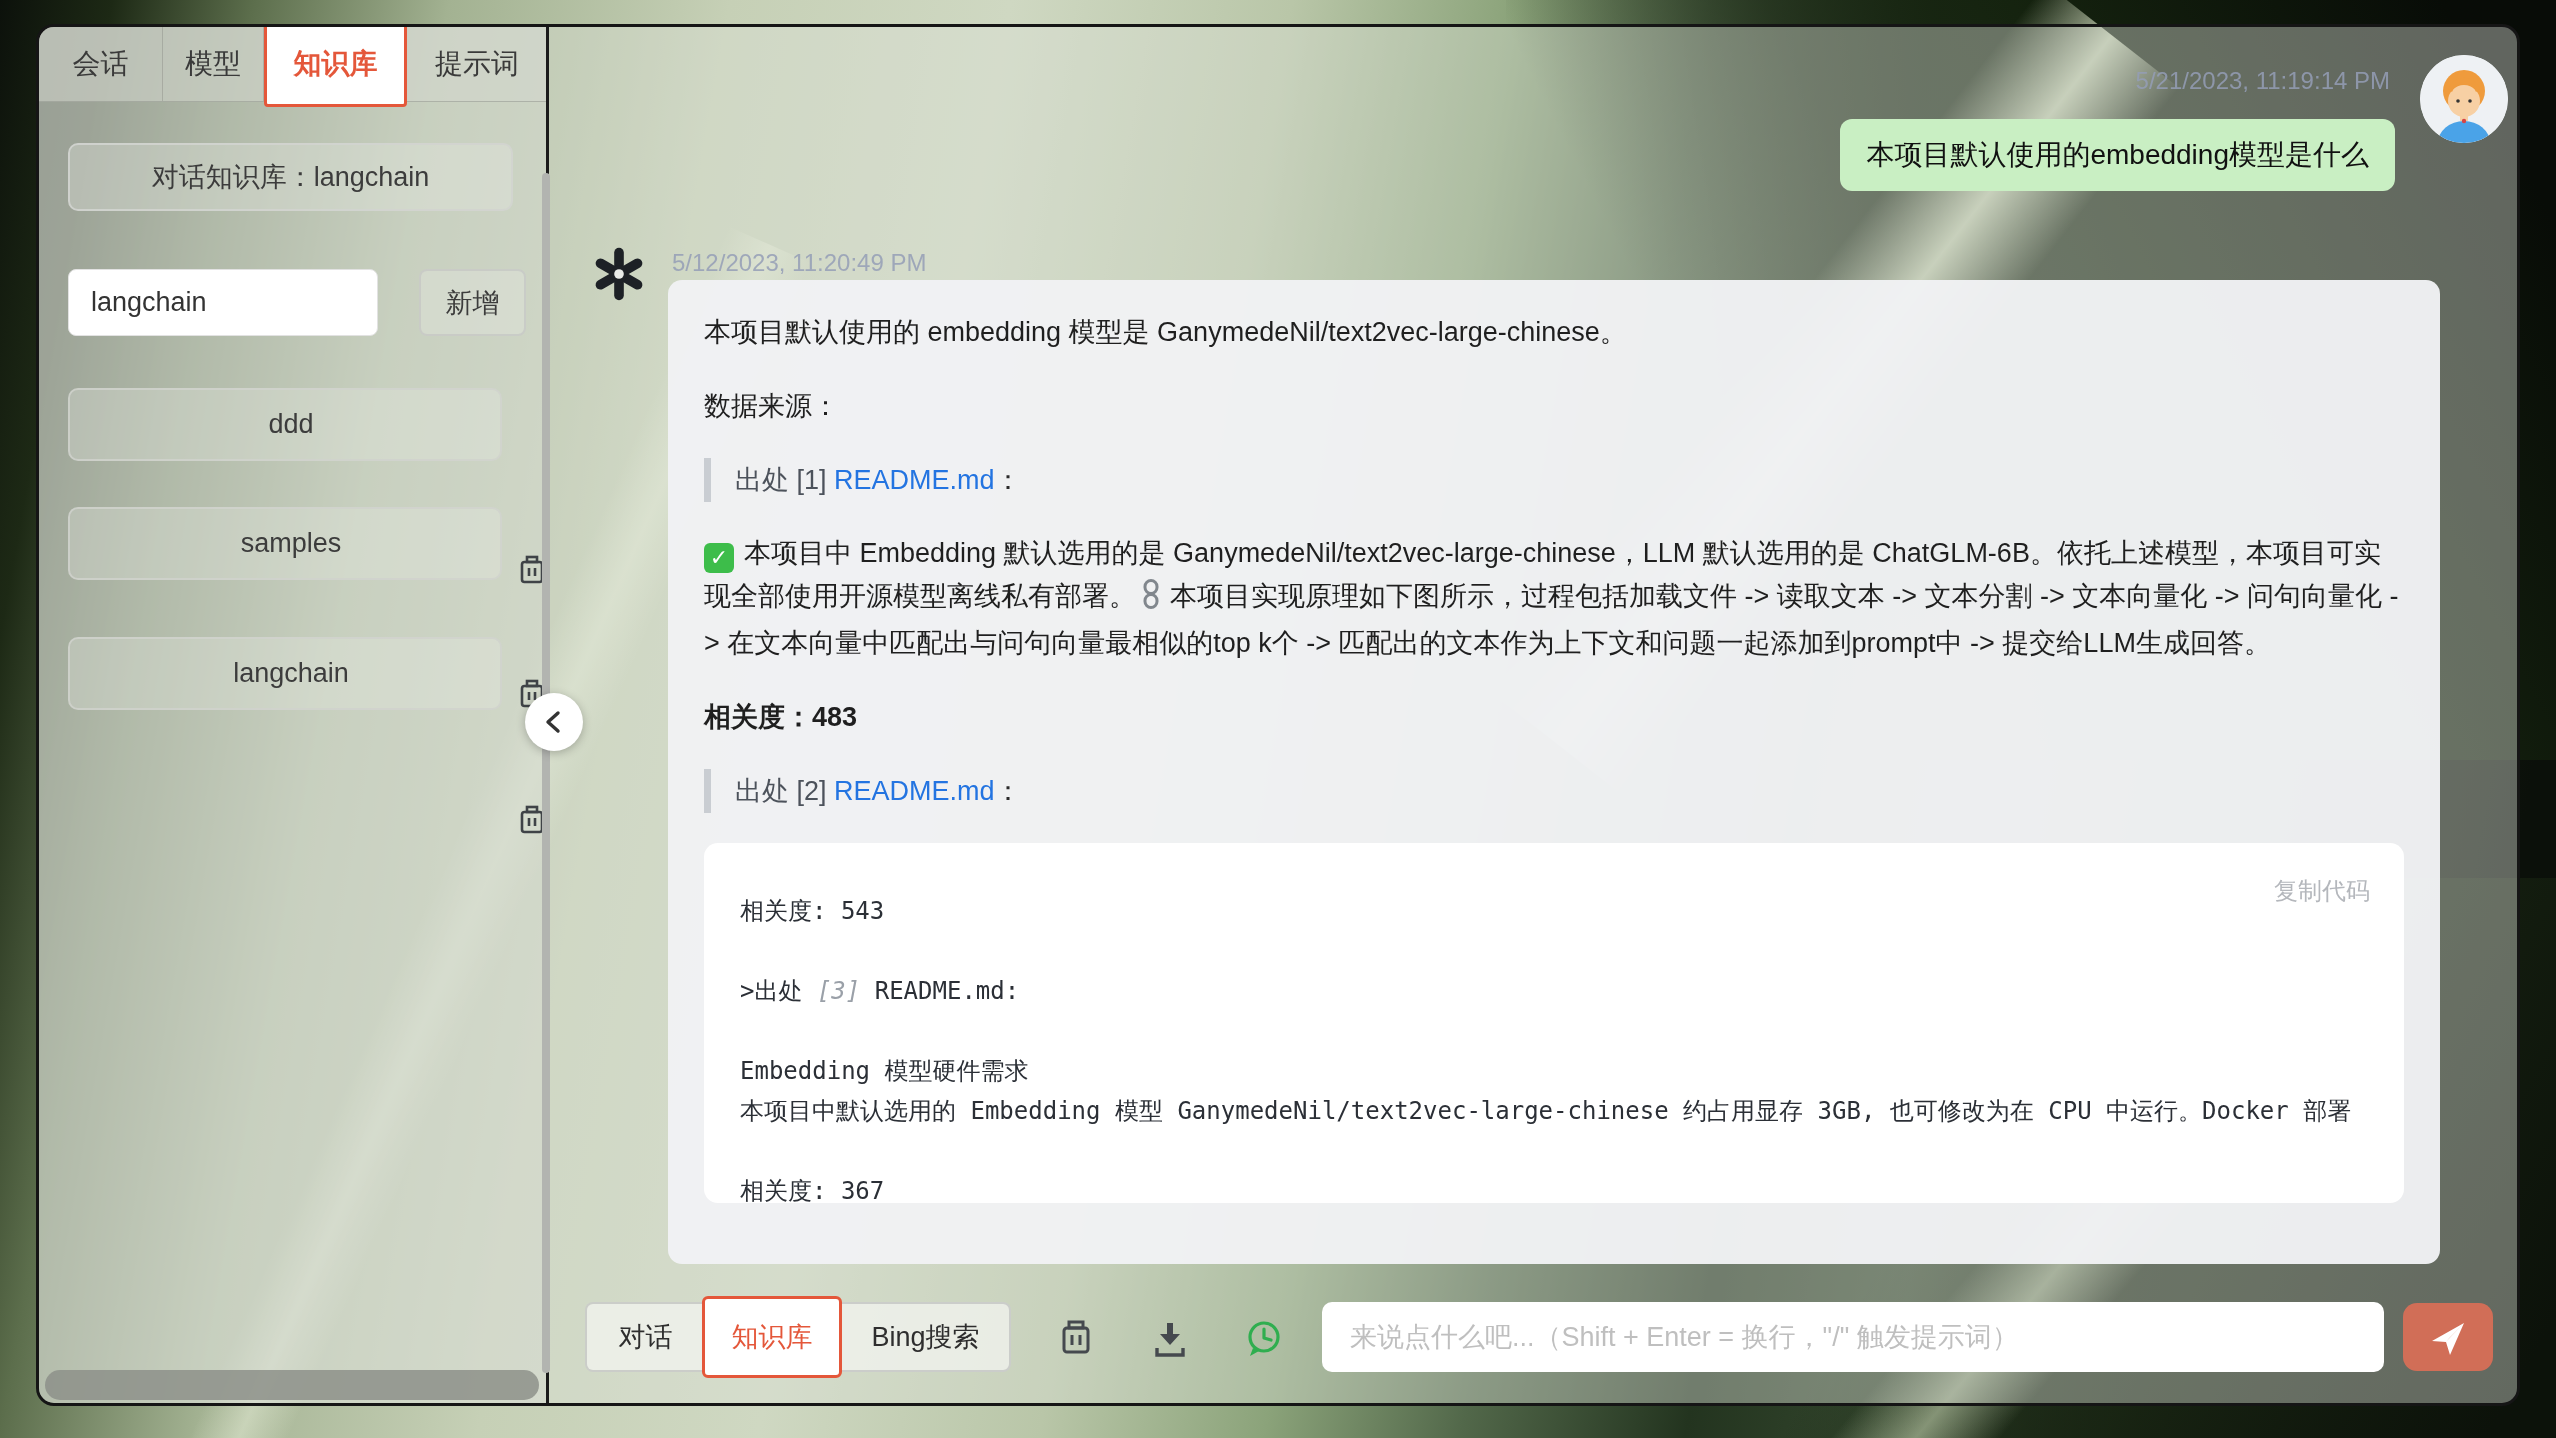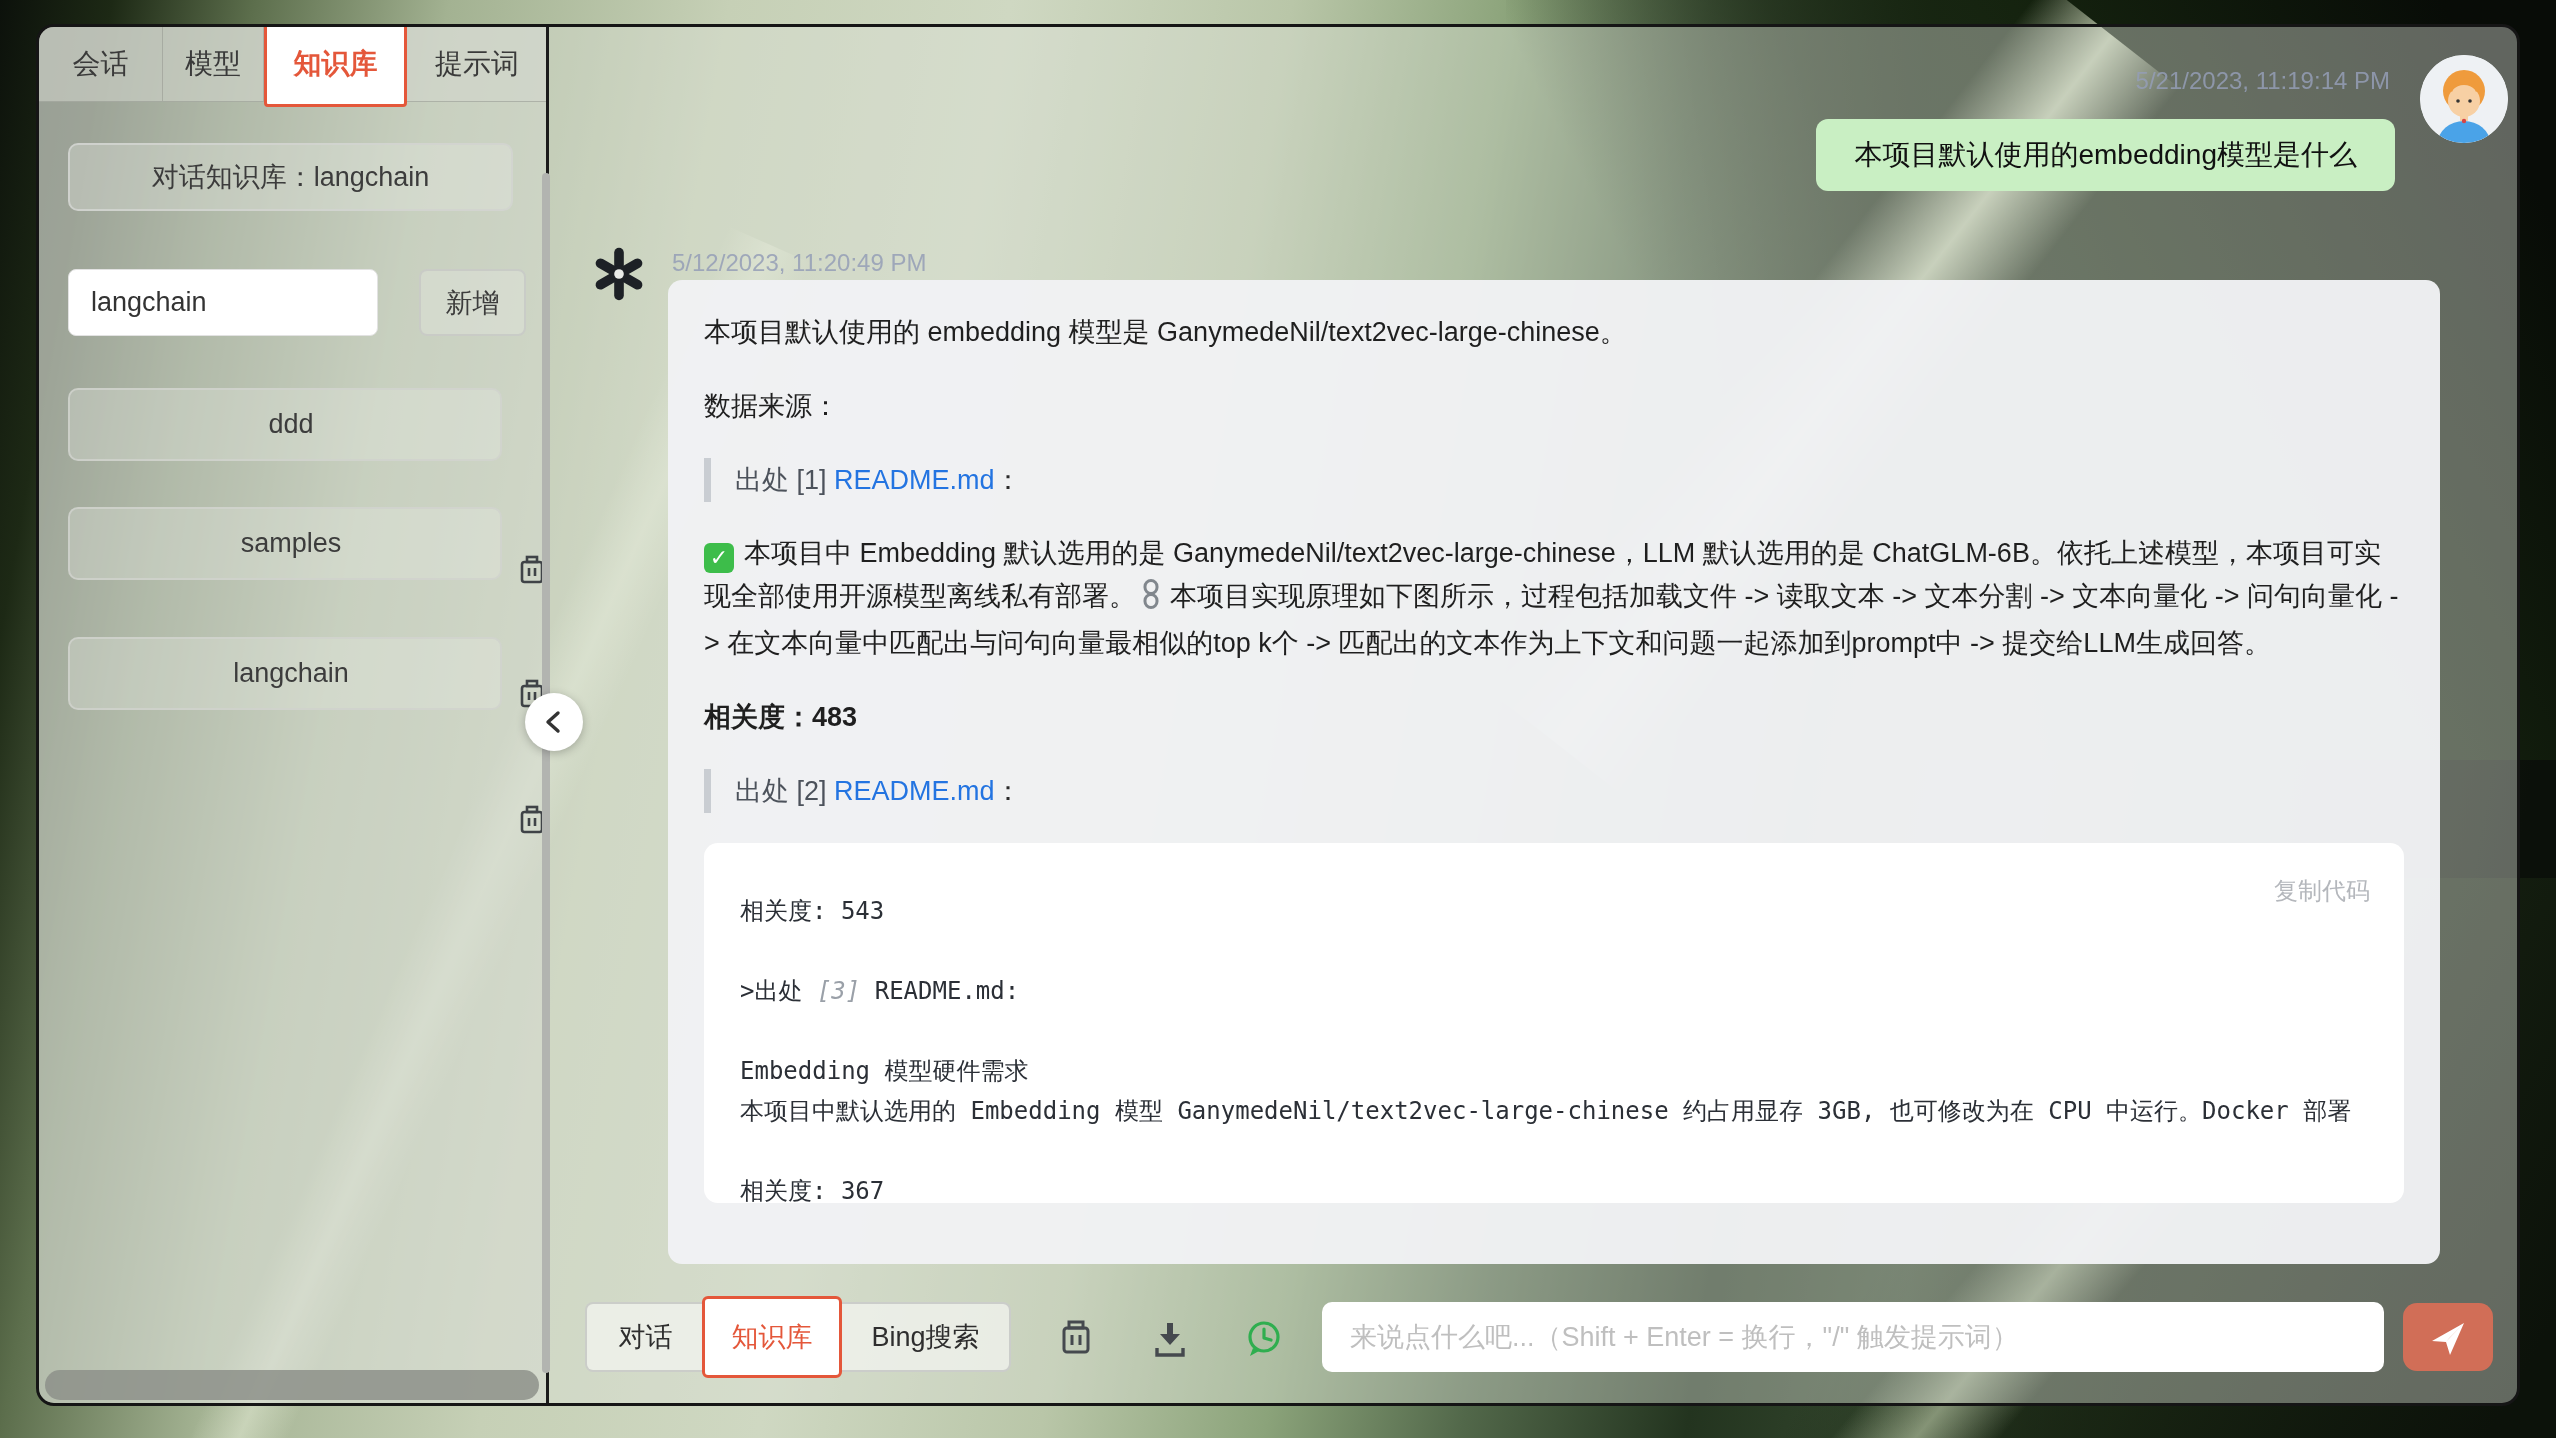--- a/index.html
+++ b/index.html
@@ -72,21 +72,21 @@
     background:#fff;border:none;border-radius:50%;z-index:5;cursor:pointer;
     box-shadow:0 2px 10px rgba(0,0,0,0.25);display:flex;align-items:center;justify-content:center;}
 
   
   .user-meta{position:absolute;top:40px;right:127px;font-size:24px;
     color:rgba(148,157,182,0.85);}
   .avatar{position:absolute;left:2381px;top:28px;width:88px;height:88px;border-radius:50%;
     overflow:hidden;background:#eef1f4;}
   .user-bubble{position:absolute;top:92px;right:122px;height:72px;
     background:#c9efc3;border-radius:12px;display:flex;align-items:center;
-    padding:0 38px;font-size:28px;color:#111;}
+    padding:0 26px;font-size:28px;color:#111;}
 
   .ai-logo{position:absolute;left:552px;top:219px;width:56px;height:56px;}
   .ai-meta{position:absolute;left:633px;top:222px;font-size:24px;
     color:rgba(148,157,182,0.85);}
   .ai-bubble{position:absolute;left:629px;top:253px;width:1772px;height:984px;
     background:rgba(241,242,244,0.97);border-radius:14px;box-sizing:border-box;
     padding:30px 36px;overflow:hidden;font-size:27px;color:#1f1f1f;line-height:44px;}
   .ai-bubble p{margin:0 0 30px 0;}
   .bq{border-left:7px solid #c9cdd2;padding-left:24px;margin:0 0 30px 0;
     color:#4c525b;height:44px;}

